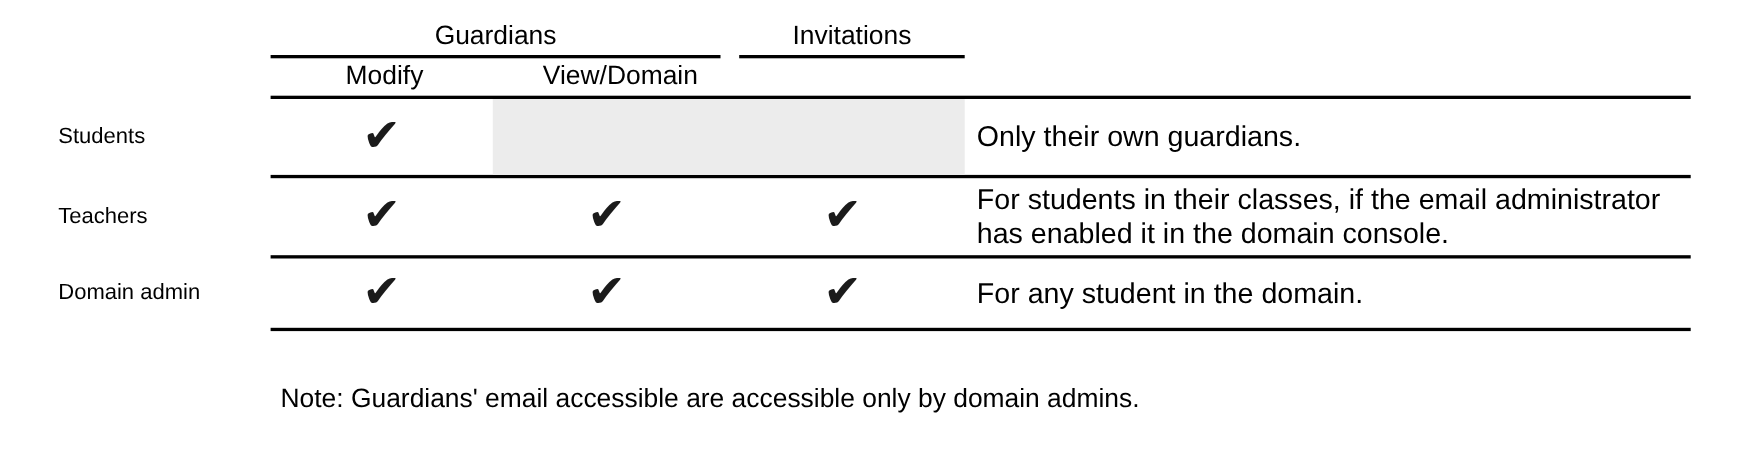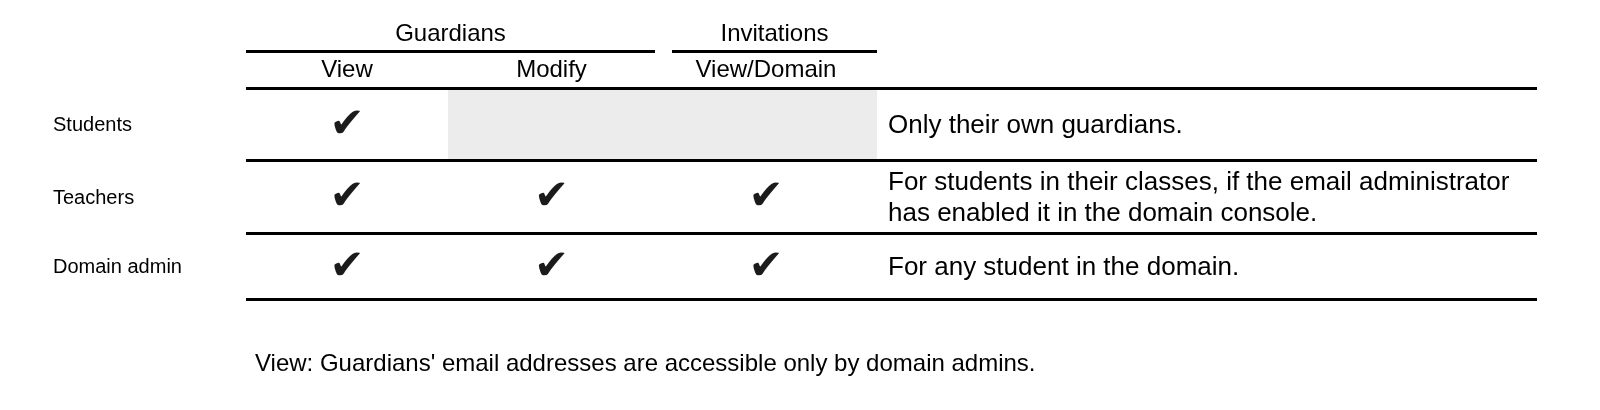--- a/index.html
+++ b/index.html
@@ -107,21 +107,20 @@
 <div class="canvas">
 
   <div class="group g-guardians">
     <span>Guardians</span>
   </div>
   <div class="group g-invitations">
     <span>Invitations</span>
   </div>
 
   <div class="subheader">
-    <div class="hc hc-view">View</div>
     <div class="hc hc-modify">Modify</div>
     <div class="hc hc-vm">View/Domain</div>
   </div>
 
   <div class="row row-students">
     <div class="row-label">Students</div>
     <div class="shade"></div>
     <div class="cell c-view">
       <span class="check">✔</span>
     </div>
@@ -155,15 +154,15 @@
     </div>
     <div class="cell c-mod">
       <span class="check">✔</span>
     </div>
     <div class="cell c-vm">
       <span class="check">✔</span>
     </div>
     <div class="cell c-note">For any student in the domain.</div>
   </div>
 
-  <div class="footnote">View: Guardians' email addresses are accessible only by domain admins.</div>
+  <div class="footnote">Note: Guardians' email accessible are accessible only by domain admins.</div>
 
 </div>
 
 </body></html>

